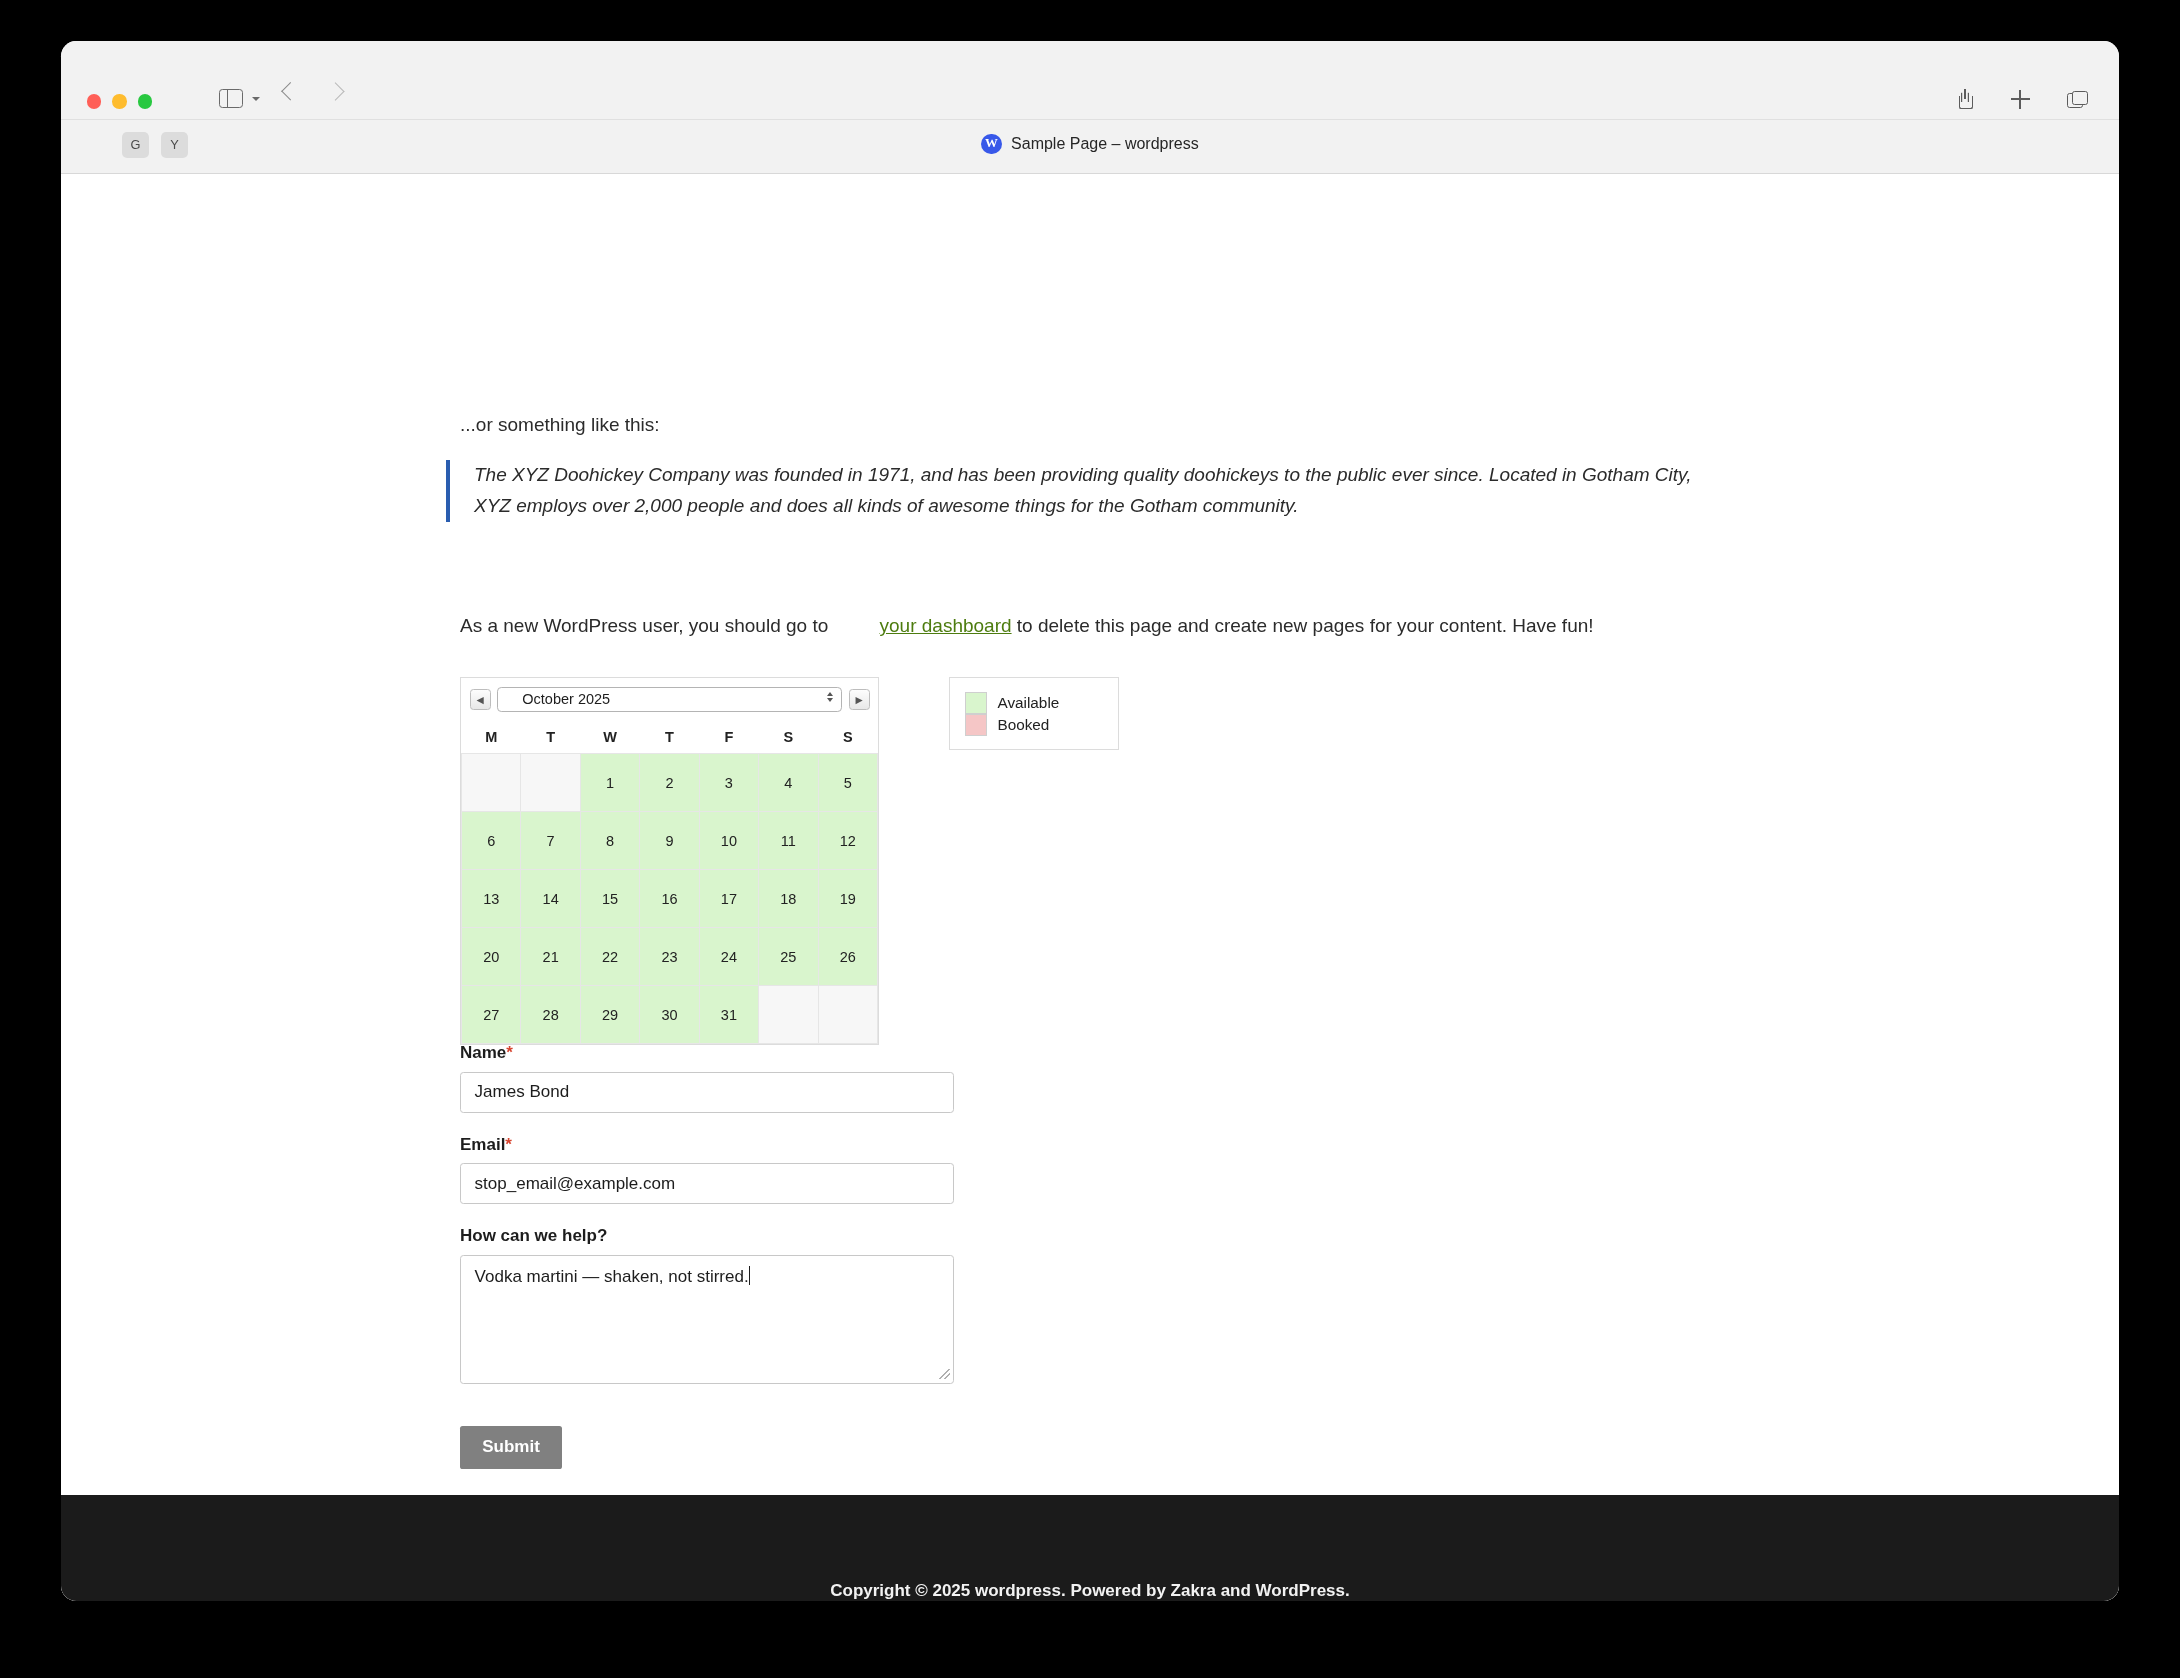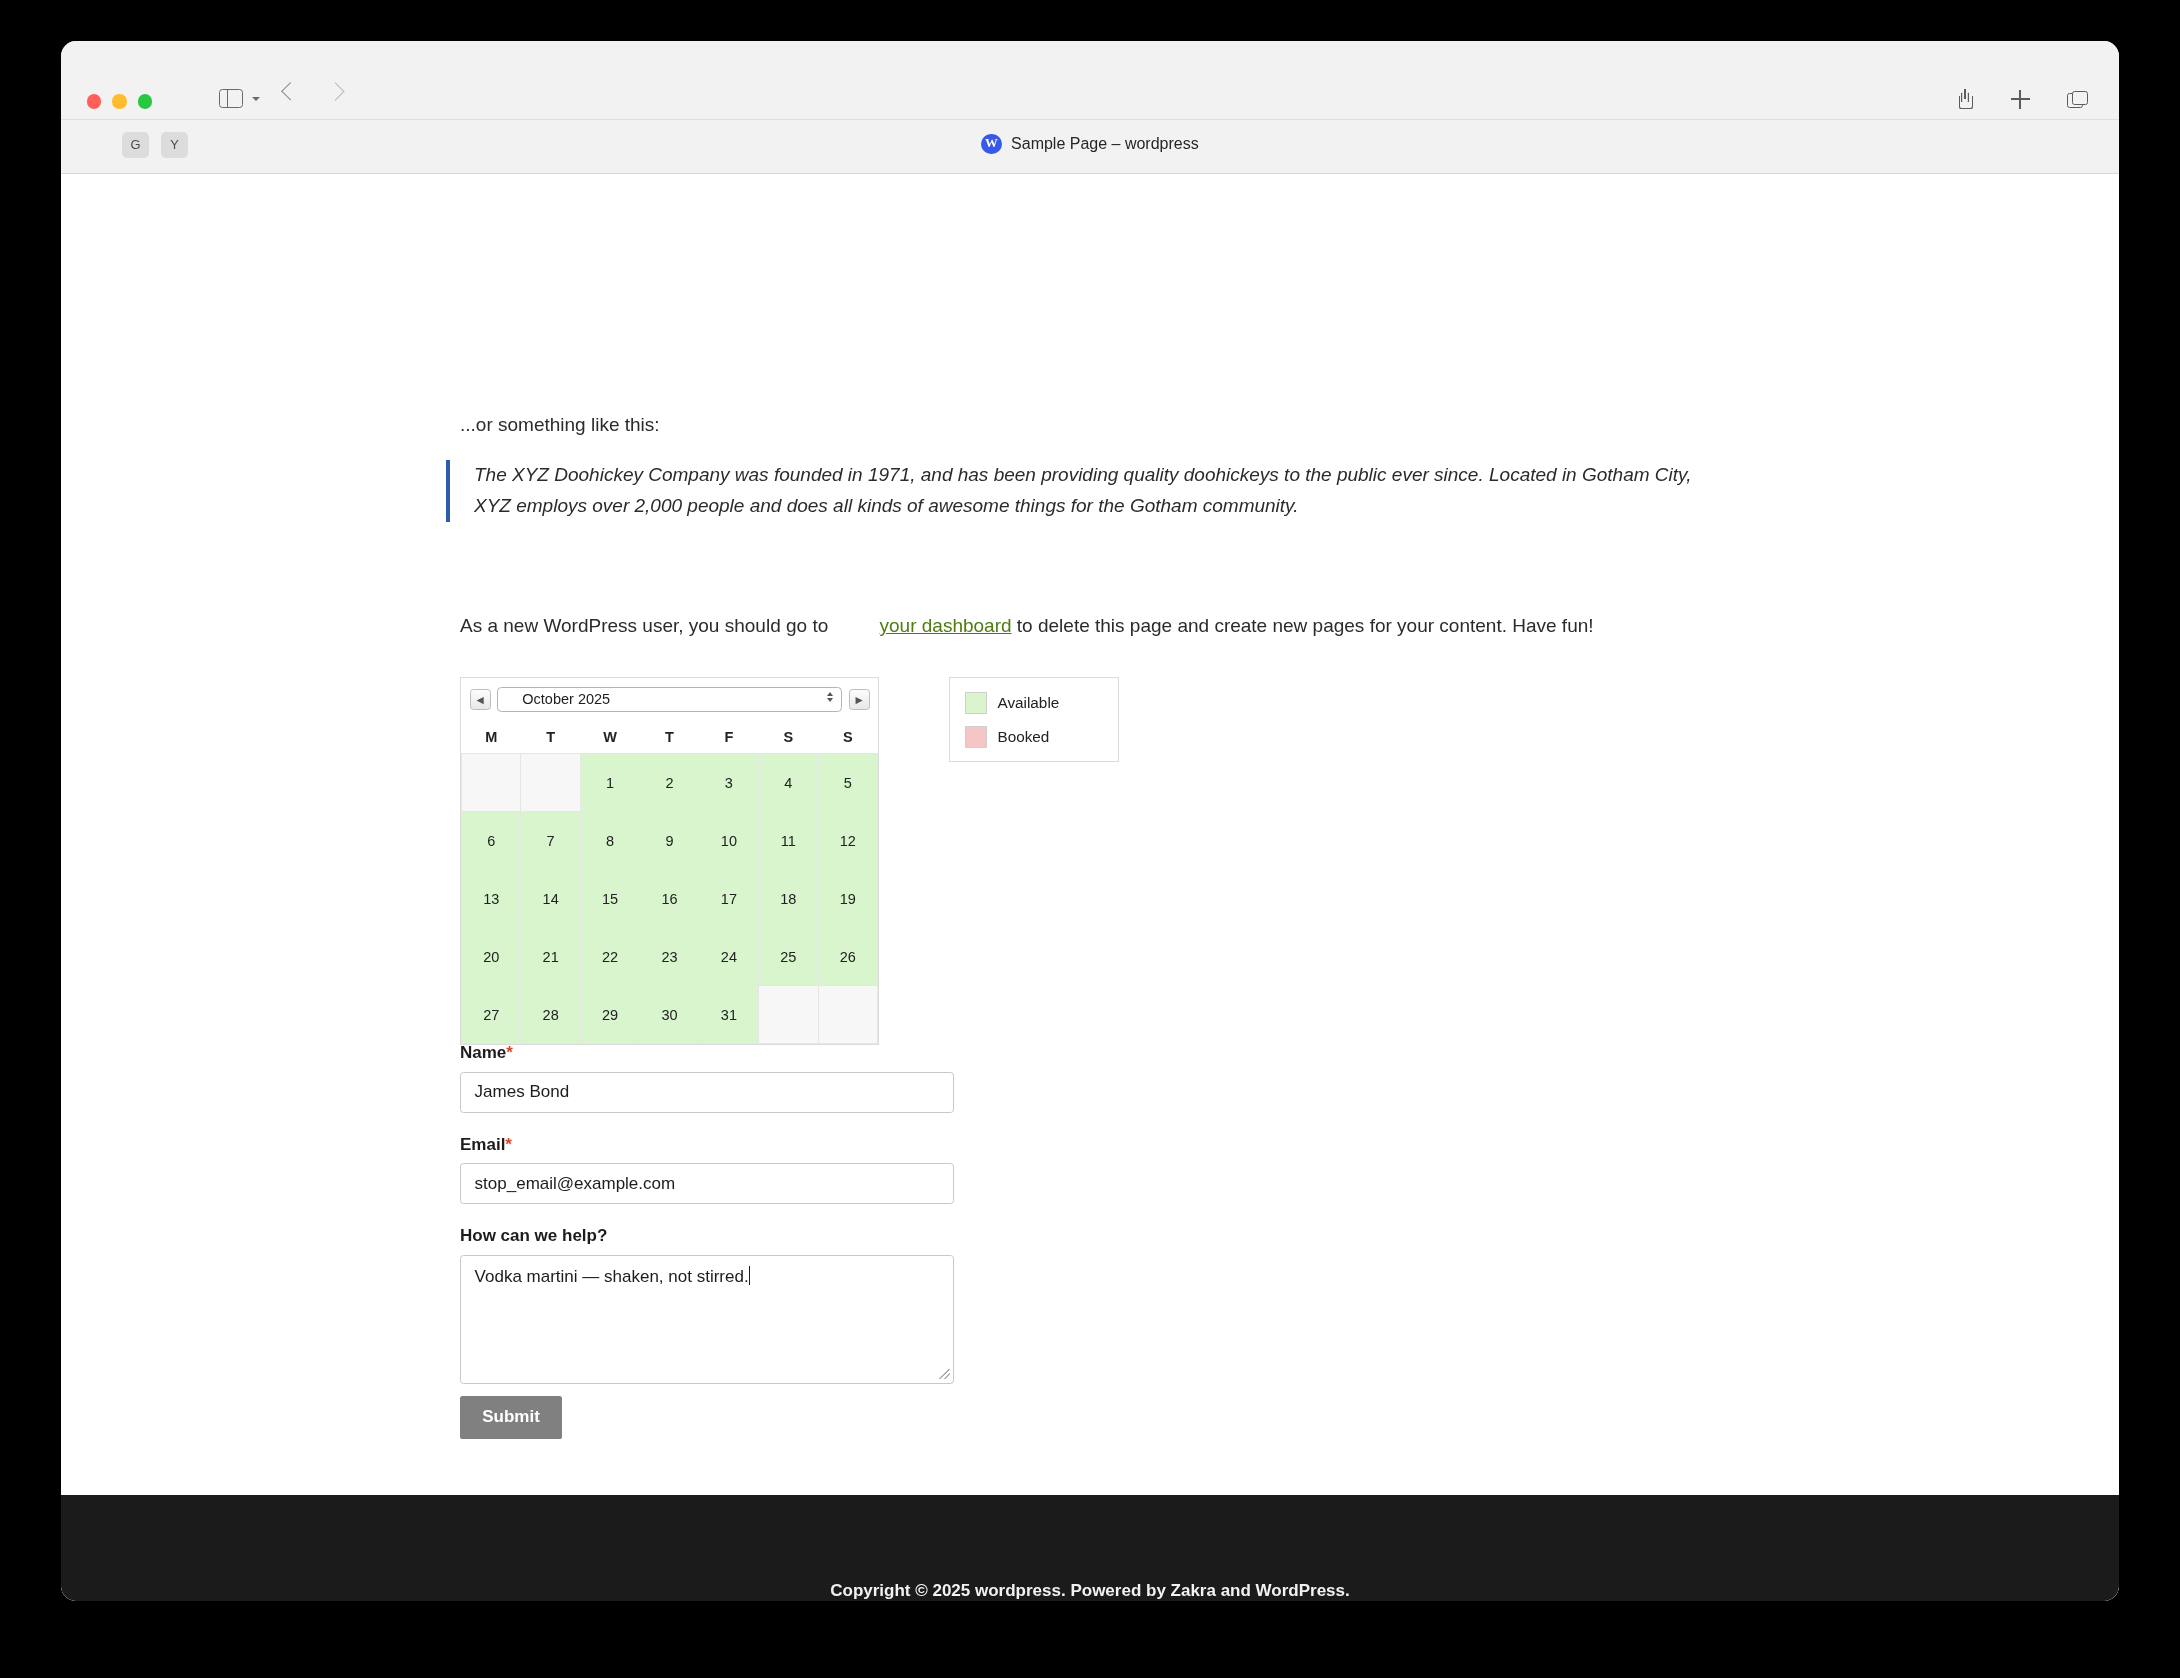--- a/index.html
+++ b/index.html
@@ -254,21 +254,20 @@
 
   .legend {
     position: absolute; left: 888px; top: 503px;
     width: 170px;
     border: 0.9px solid #dcdcdc;
     background: #fff;
     padding: 13.6px 15.3px;
   }
   .legend-row {
     display: flex; align-items: center; gap: 10.2px;
-    margin-bottom: 12px;
     font-size: 15.3px; color: #222;
   }
   .legend-row:last-child { margin-bottom: 0; }
   .swatch { width: 22px; height: 22px; border: 0.9px solid #cfcfcf; }
   .sw-avail { background: #d9f5cd; }
   .sw-booked { background: #f5c6c6; }
 
   
   .form {
     position: absolute; left: 399px; top: 869px; width: 528px;
@@ -287,21 +286,21 @@
     background: #fff;
     margin-bottom: 22px;
   }
   .textarea {
     width: 494px; height: 129px;
     border: 0.9px solid #c8c8c8; border-radius: 3.4px;
     padding: 10.2px 13.6px;
     font-size: 17px; color: #1d1d1d;
     background: #fff;
     position: relative;
-    margin-bottom: 12px;
+    margin-bottom: 42px;
   }
   .resize-grip {
     position: absolute; right: 3.4px; bottom: 3.4px;
     width: 10.2px; height: 10.2px;
     background:
       linear-gradient(135deg, transparent 45%, #b0b0b0 45%, #b0b0b0 55%, transparent 55%),
       linear-gradient(135deg, transparent 70%, #b0b0b0 70%, #b0b0b0 80%, transparent 80%);
   }
   .caret {
     display: inline-block; width: 1.3px; height: 19px;

